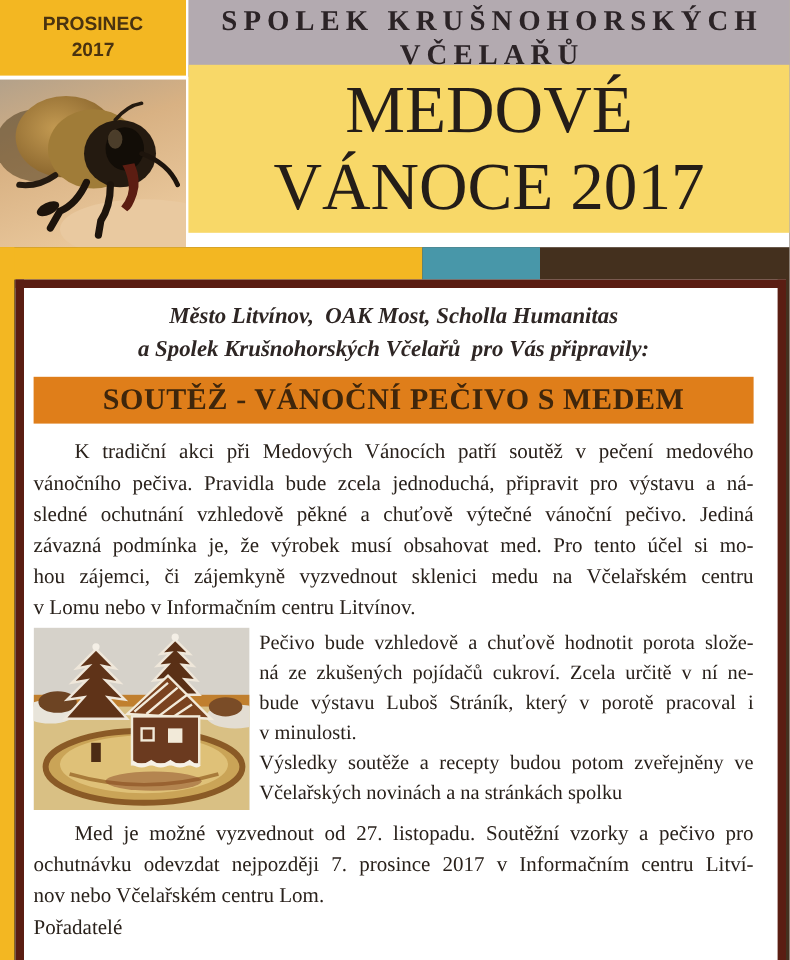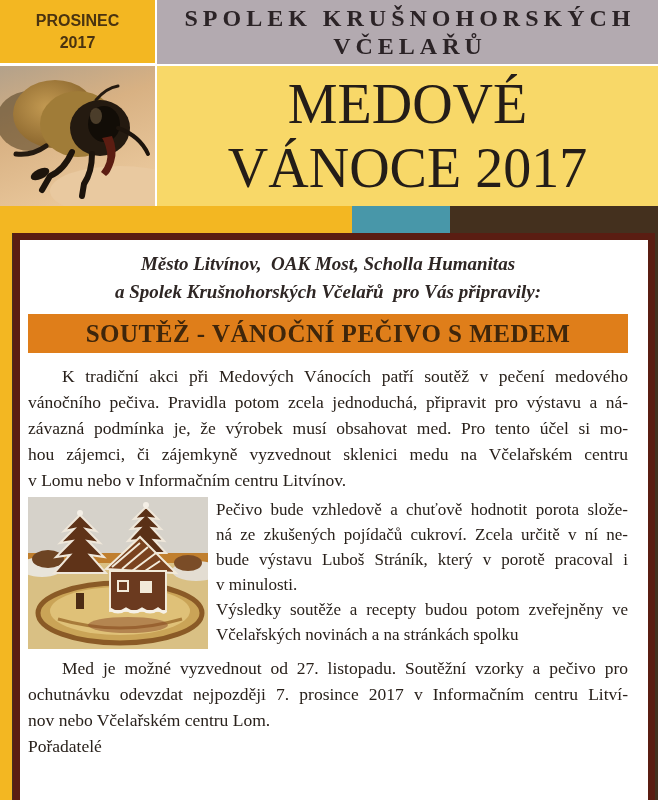--- a/index.html
+++ b/index.html
@@ -17,21 +17,21 @@
     color:#4a3310;line-height:22px;
   }
   .bee-photo{position:absolute;left:0;top:66px;width:155px;height:140px;overflow:hidden;}
   .org-box{
     position:absolute;left:157px;top:0;width:501px;height:64px;background:#b3aab0;
     display:flex;flex-direction:column;align-items:center;justify-content:center;
     font-weight:bold;font-size:24px;letter-spacing:5px;color:#2b2326;line-height:28px;
     text-indent:5px;
   }
   .title-box{
-    position:absolute;left:157px;top:66px;width:501px;height:140px;background:#f8d868;
+    position:absolute;left:157px;top:54px;width:501px;height:140px;background:#f8d868;
     display:flex;flex-direction:column;align-items:center;justify-content:center;
     font-size:56px;color:#241d18;line-height:64px;white-space:nowrap;
   }
   .band-gold{position:absolute;left:0;top:206px;width:352px;height:27px;background:#f3b722;}
   .band-teal{position:absolute;left:352px;top:206px;width:98px;height:27px;background:#4897a9;}
   .left-strip{position:absolute;left:0;top:206px;width:12px;height:594px;background:#f3b722;}
   
   .content-box{
     position:absolute;left:13px;top:233px;width:642px;height:567px;
     box-sizing:border-box;border:7px solid #5a1d12;border-bottom:none;
@@ -117,21 +117,22 @@
 <div class="left-strip"></div>
 
 <div class="content-box">
   <div class="intro-line">Město Litvínov,&nbsp; OAK Most, Scholla Humanitas</div>
   <div class="intro-line">a Spolek Krušnohorských Včelařů&nbsp; pro Vás připravily:</div>
 
   <div class="banner">SOUTĚŽ - VÁNOČNÍ PEČIVO S MEDEM</div>
 
   <div class="para indent-first">
       <div class="line">K tradiční akci při Medových Vánocích patří soutěž v pečení medového</div>
-      <div class="line">vánočního pečiva. Pravidla potom zcela jednoduchá, připravit pro výstavu a ná-</div>
+      <div class="line">vánočního pečiva. Pravidla bude zcela jednoduchá, připravit pro výstavu a ná-</div>
+      <div class="line">sledné ochutnání vzhledově pěkné a chuťově výtečné vánoční pečivo. Jediná</div>
       <div class="line">závazná podmínka je, že výrobek musí obsahovat med. Pro tento účel si mo-</div>
       <div class="line">hou zájemci, či zájemkyně vyzvednout sklenici medu na Včelařském centru</div>
       <div class="line">v Lomu nebo v Informačním centru Litvínov.</div>
     </div>
 
   <div class="media-row">
     <div class="gingerbread-photo">
       <svg width="180" height="152" viewBox="0 0 180 152" xmlns="http://www.w3.org/2000/svg">
         <rect x="0" y="0" width="180" height="152" fill="#d6d2ca"></rect>
         <rect x="0" y="56" width="180" height="10" fill="#c07f2e"></rect>

